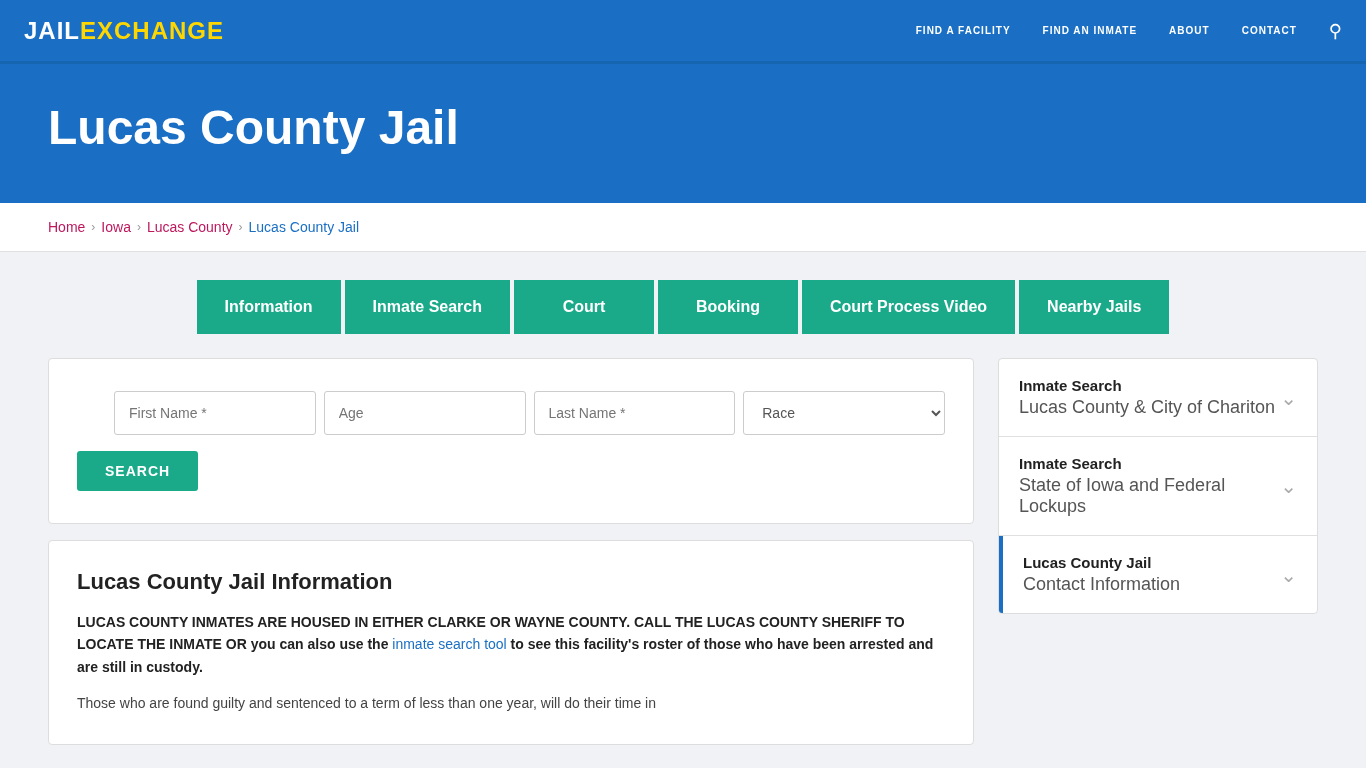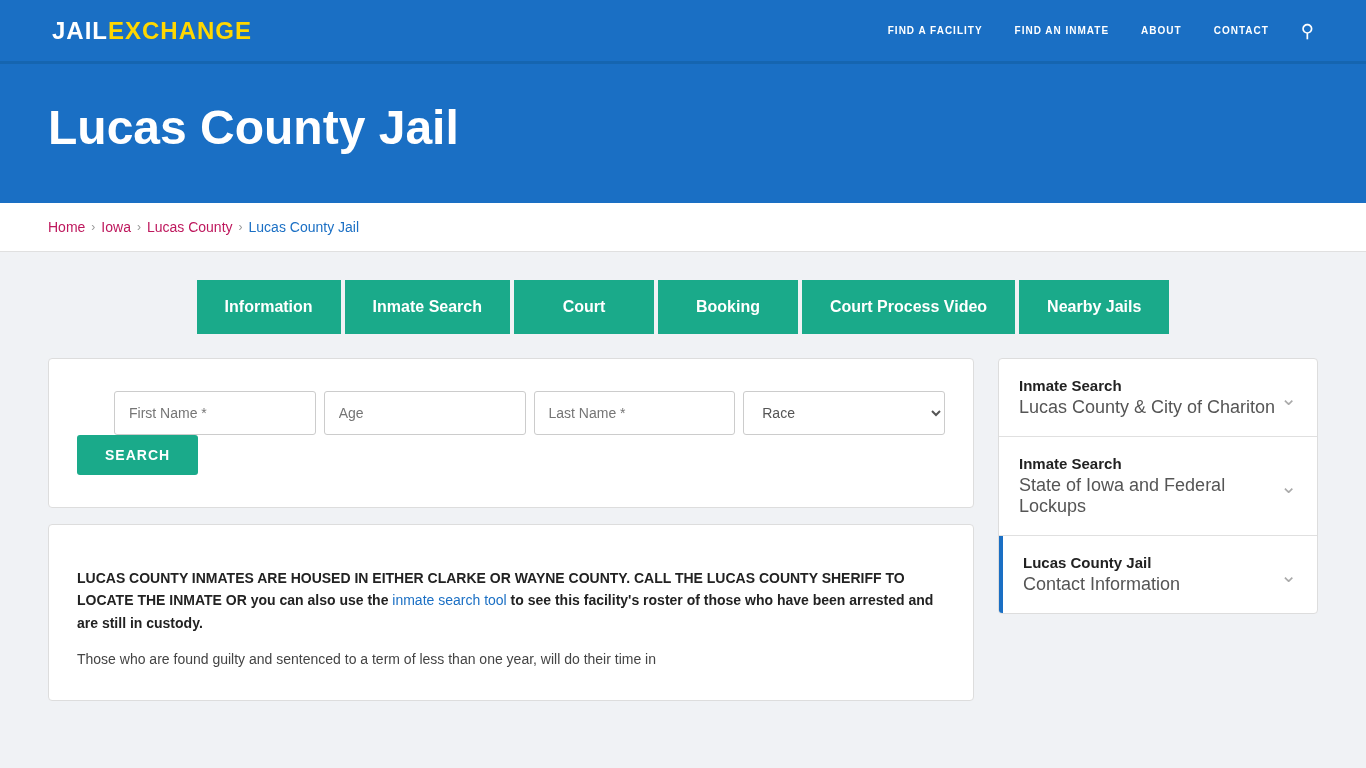--- a/index.html
+++ b/index.html
@@ -4,21 +4,21 @@
   <style>
     * { box-sizing: border-box; margin: 0; padding: 0; }
     body { font-family: 'Arial', sans-serif; background: #f0f2f5; color: #333; }
 
     
     .navbar {
       background: #1a6fc4;
       display: flex;
       align-items: center;
       justify-content: space-between;
-      padding: 0 52px;
+      padding: 0 24px;
       height: 64px;
       border-bottom: 3px solid #1565b0;
     }
     .navbar-logo {
       display: flex;
       align-items: center;
       font-size: 24px;
       font-weight: 900;
       color: #fff;
       letter-spacing: 1px;
@@ -133,20 +133,21 @@
     .search-box h2 {
       text-align: center;
       font-size: 22px;
       font-weight: 700;
       margin-bottom: 20px;
       color: #222;
     }
     .search-fields {
       display: flex;
       gap: 8px;
+      margin-bottom: 16px;
       flex-wrap: wrap;
       padding-left: 37px;
     }
     .search-fields input, .search-fields select {
       flex: 1;
       min-width: 100px;
       padding: 12px 14px;
       border: 1px solid #ccc;
       border-radius: 3px;
       font-size: 14px;
@@ -295,20 +296,21 @@
           <option>Black</option>
           <option>Hispanic</option>
           <option>Asian</option>
           <option>Other</option>
         </select>
       </div>
       <button class="search-btn">SEARCH</button>
     </div>
 
     <div class="info-box">
+      <h2>Lucas County Jail Information</h2>
       <p class="bold-notice">
         <span>LUCAS COUNTY INMATES ARE HOUSED IN EITHER CLARKE OR WAYNE COUNTY.  CALL THE LUCAS COUNTY SHERIFF TO LOCATE THE INMATE OR</span>
         <span> you can also use the</span>
         <a href="#">inmate search tool</a>
         <span>to see this facility's roster of those who have been arrested and are still in custody.</span>
       </p>
       <p>Those who are found guilty and sentenced to a term of less than one year, will do their time in</p>
     </div>
 
   </div>

